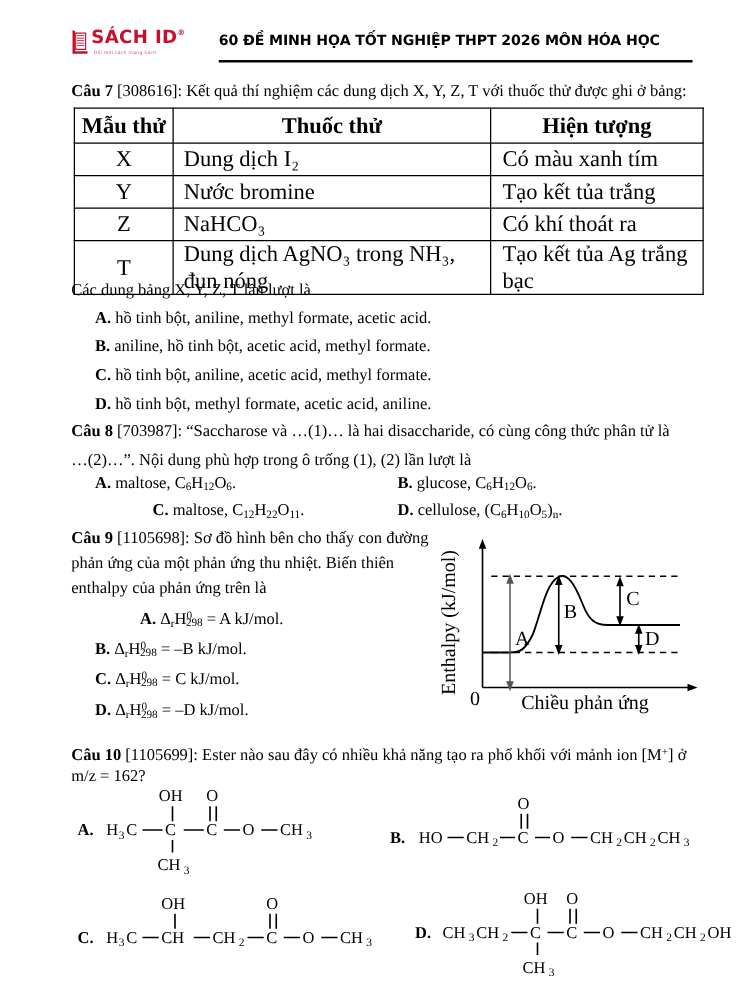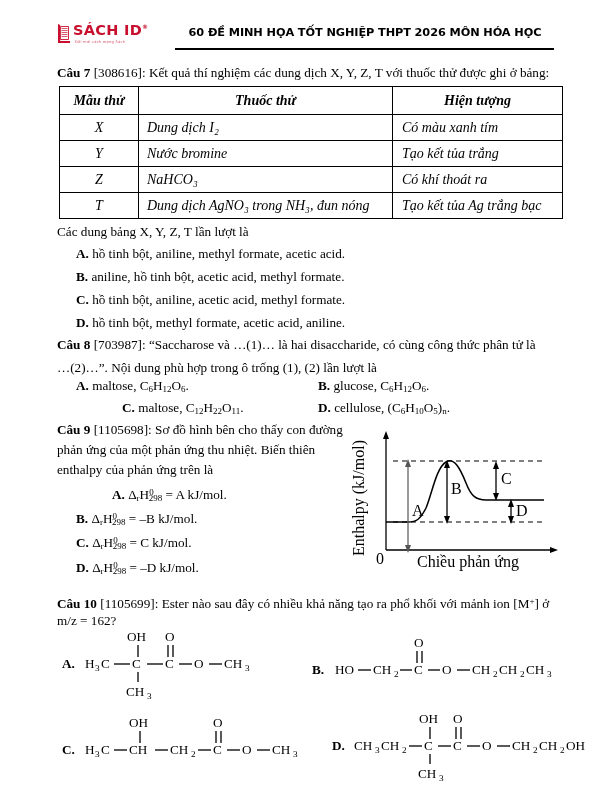--- a/index.html
+++ b/index.html
@@ -65,21 +65,20 @@
     font-size: 3.6px;
     color: #d4546a;
     letter-spacing: 0.25px;
     white-space: nowrap;
   }
   .header-title {
     position: absolute;
     left: 175px;
     top: 26px;
     width: 380px;
-    text-align: center;
     font-family: "DejaVu Sans", sans-serif;
     font-weight: bold;
     font-size: 11.3px;
     letter-spacing: -0.1px;
     white-space: nowrap;
   }
   .header-rule {
     position: absolute;
     left: 175px;
     top: 48px;
@@ -104,22 +103,21 @@
   }
   sub { font-size: 0.68em; vertical-align: -0.26em; }
   sup { font-size: 0.68em; vertical-align: 0.45em; }
 
   
   .tbl {
     position: absolute;
     left: 59px;
     top: 86px;
     border-collapse: collapse;
-    font-size: 14px;
-    font-style: italic;
+    font-size: 18px;
   }
   .tbl td, .tbl th {
     border: 1px solid #000;
     padding: 0;
     height: 25px;
     vertical-align: middle;
   }
   .tbl th {
     font-weight: bold;
     text-align: center;

